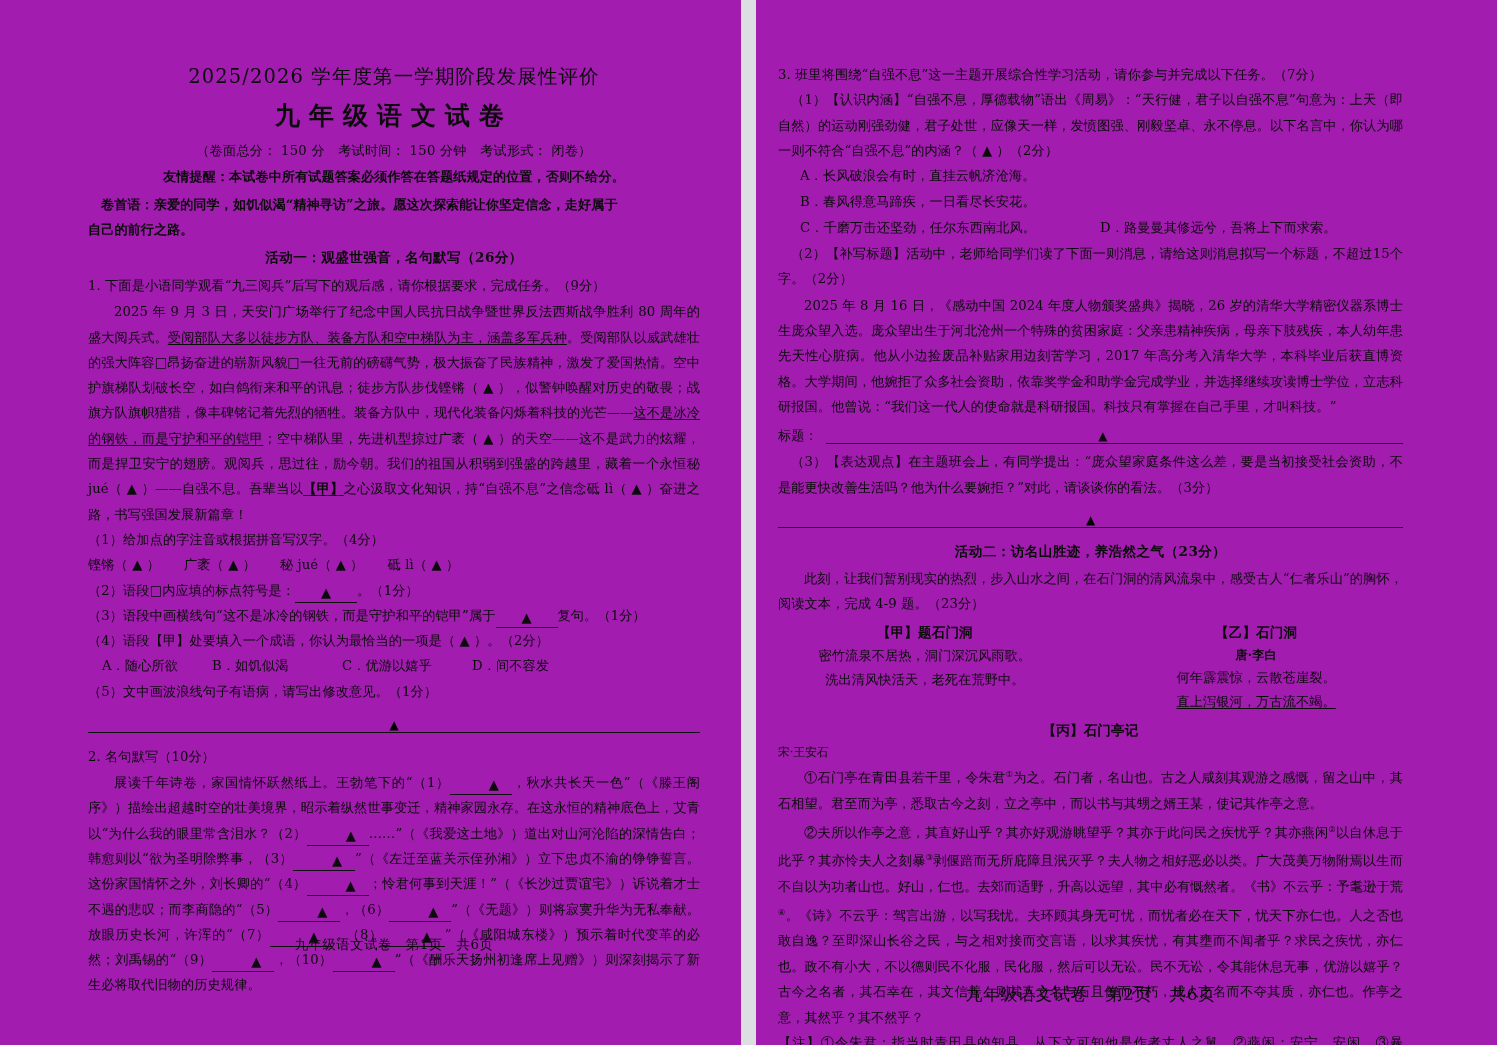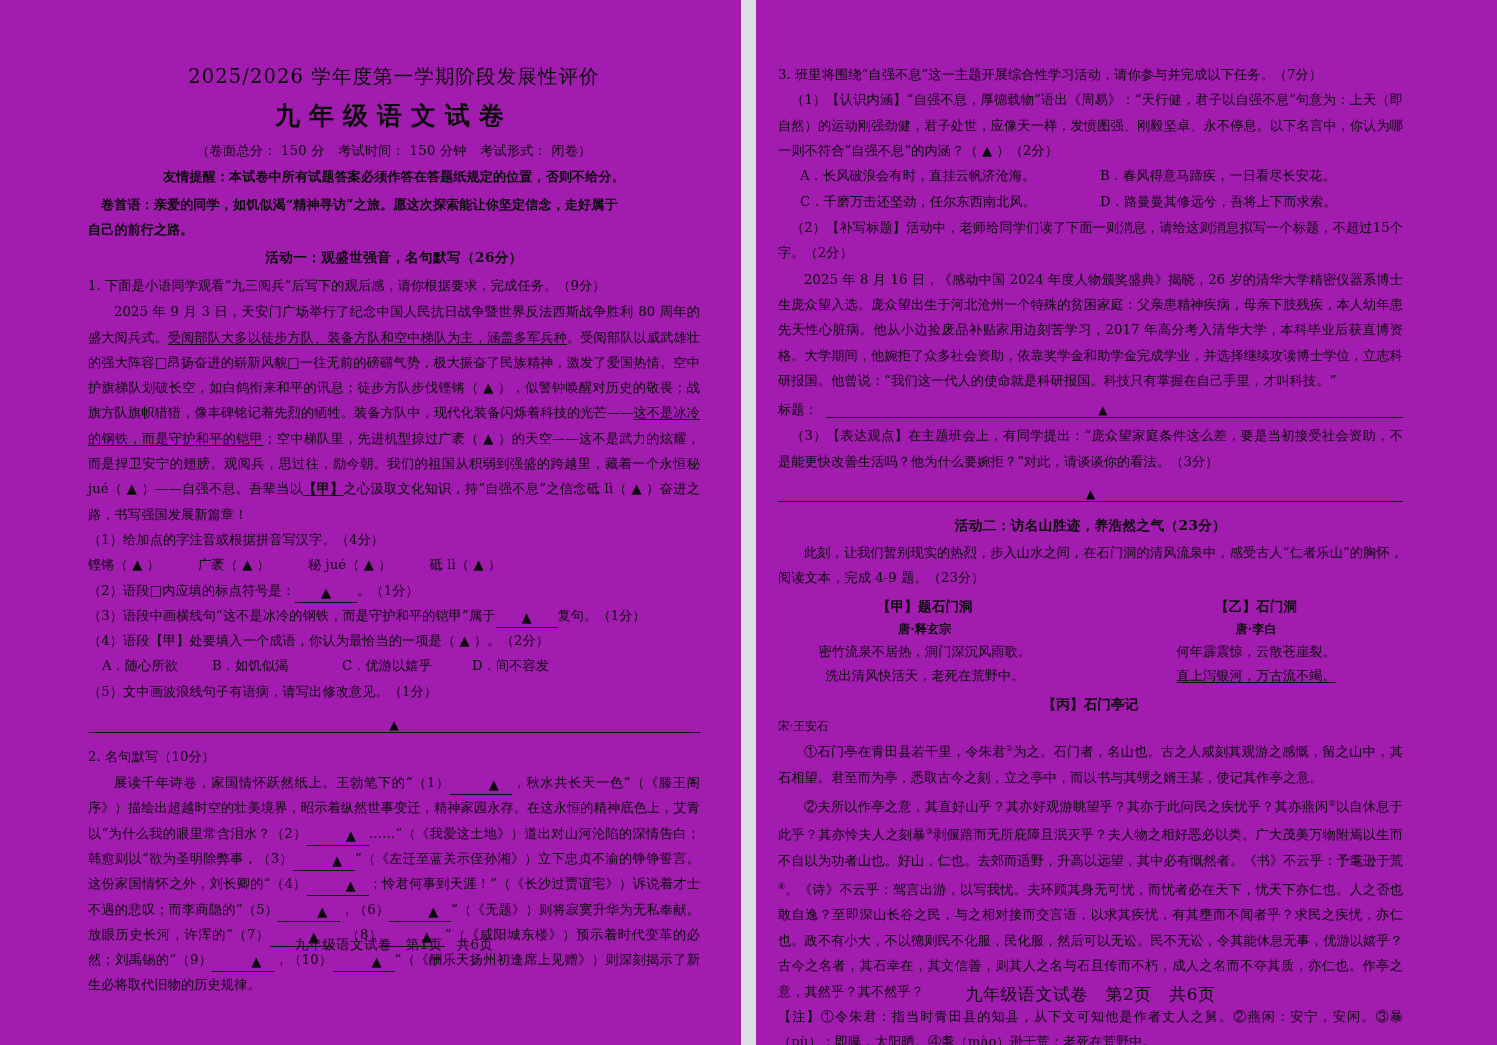--- a/index.html
+++ b/index.html
@@ -220,21 +220,21 @@
       <div class="t sec-title">活动一：观盛世强音，名句默写（26分）</div>
 
       <div class="t para" style="margin-top:1px;">1. 下面是小语同学观看“九三阅兵”后写下的观后感，请你根据要求，完成任务。（9分）</div>
 
       <div class="t para indent2" style="margin-top:1px;">
         <span>2025 年 9 月 3 日，天安门广场举行了纪念中国人民抗日战争暨世界反法西斯战争胜利 80 周年的盛大阅兵式。</span><span class="u">受阅部队大多以徒步方队、装备方队和空中梯队为主，涵盖多军兵种</span><span>。受阅部队以威武雄壮的强大阵容□昂扬奋进的崭新风貌□一往无前的磅礴气势，极大振奋了民族精神，激发了爱国热情。空中护旗梯队划破长空，如白鸽衔来和平的讯息；徒步方队步伐铿锵（ ▲ ），似警钟唤醒对历史的敬畏；战旗方队旗帜猎猎，像丰碑铭记着先烈的牺牲。装备方队中，现代化装备闪烁着科技的光芒——</span><span class="u">这不是冰冷的钢铁，而是守护和平的铠甲</span><span>；空中梯队里，先进机型掠过广袤（ ▲ ）的天空——这不是武力的炫耀，而是捍卫安宁的翅膀。观阅兵，思过往，励今朝。我们的祖国从积弱到强盛的跨越里，藏着一个永恒秘 jué（ ▲ ）——自强不息。吾辈当以</span><span class="u bold">【甲】</span><span>之心汲取文化知识，持“自强不息”之信念砥 lì（ ▲ ）奋进之路，书写强国发展新篇章！</span>
       </div>
 
       <div class="t para">（1）给加点的字注音或根据拼音写汉字。（4分）</div>
 
-      <div class="t para" style="display:flex;gap:38px;">
+      <div class="t para" style="display:flex;gap:24px;">
         <span>铿锵（ ▲ ）</span>
         <span>广袤（ ▲ ）</span>
         <span>秘 jué（ ▲ ）</span>
         <span>砥 lì（ ▲ ）</span>
       </div>
 
       <div class="t para">
         <span>（2）语段□内应填的标点符号是：</span><span class="blank">▲</span><span>。（1分）</span>
       </div>
 
@@ -270,21 +270,21 @@
 
   <div class="gutter"></div>
 
   <div class="page page-right">
     <div class="inner-right">
 
       <div class="t para" style="margin-top:62px;">3. 班里将围绕“自强不息”这一主题开展综合性学习活动，请你参与并完成以下任务。（7分）</div>
 
       <div class="t para indent1">（1）【认识内涵】“自强不息，厚德载物”语出《周易》：“天行健，君子以自强不息”句意为：上天（即自然）的运动刚强劲健，君子处世，应像天一样，发愤图强、刚毅坚卓、永不停息。以下名言中，你认为哪一则不符合“自强不息”的内涵？（ ▲ ）（2分）</div>
 
-      <div class="t opts" style="padding-left:22px;">
+      <div class="t opts" style="padding-left:22px;flex-direction:column;">
         <span style="width:300px;">A．长风破浪会有时，直挂云帆济沧海。</span>
         <span>B．春风得意马蹄疾，一日看尽长安花。</span>
       </div>
       <div class="t opts" style="padding-left:22px;">
         <span style="width:300px;">C．千磨万击还坚劲，任尔东西南北风。</span>
         <span>D．路曼曼其修远兮，吾将上下而求索。</span>
       </div>
 
       <div class="t para indent1">（2）【补写标题】活动中，老师给同学们读了下面一则消息，请给这则消息拟写一个标题，不超过15个字。（2分）</div>
 
@@ -303,21 +303,20 @@
         <span class="rule"></span>
       </div>
 
       <div class="t sec-title">活动二：访名山胜迹，养浩然之气（23分）</div>
 
       <div class="t para indent2">此刻，让我们暂别现实的热烈，步入山水之间，在石门洞的清风流泉中，感受古人“仁者乐山”的胸怀，阅读文本，完成 4-9 题。（23分）</div>
 
       <div class="poem-wrap">
         <div class="poem t">
           <div class="ptitle">【甲】题石门洞</div>
-          <div class="pauthor">唐·释玄宗</div>
           <div class="pline">密竹流泉不居热，洞门深沉风雨歌。</div>
           <div class="pline">洗出清风快活天，老死在荒野中。</div>
         </div>
         <div class="poem t">
           <div class="ptitle">【乙】石门洞</div>
           <div class="pauthor">唐·李白</div>
           <div class="pline">何年霹震惊，云散苍崖裂。</div>
           <div class="pline u">直上泻银河，万古流不竭。</div>
         </div>
       </div>

